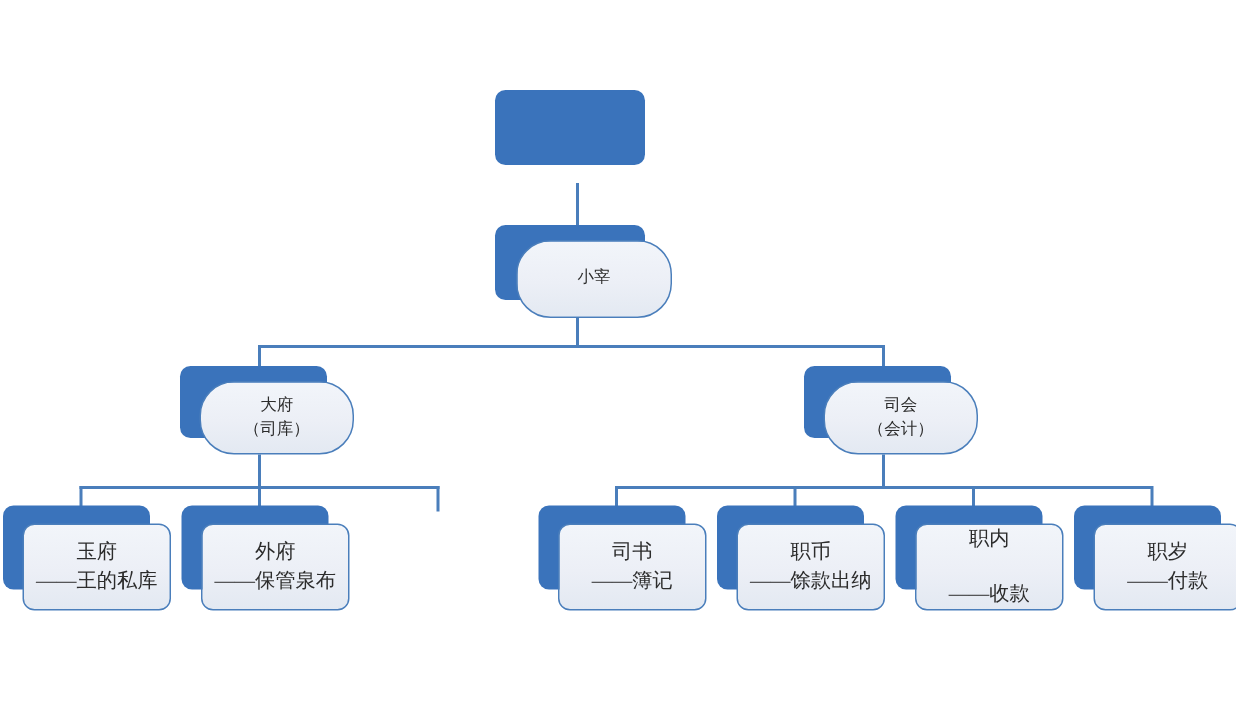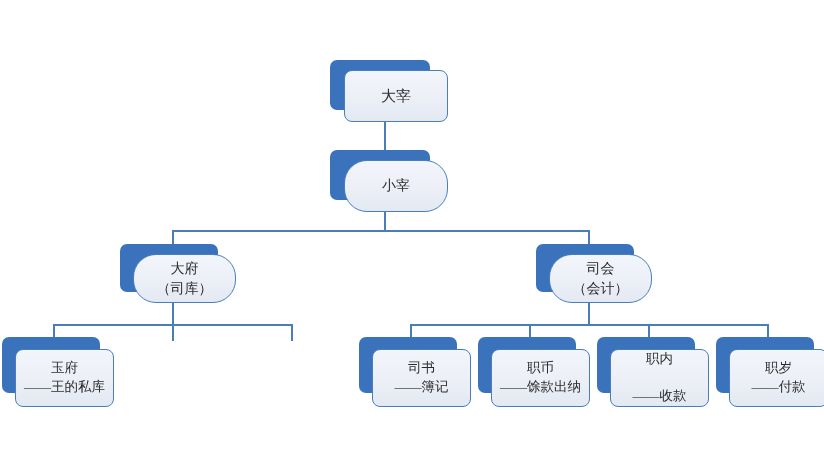--- a/index.html
+++ b/index.html
@@ -31,21 +31,21 @@
     display:flex;flex-direction:column;
     align-items:center;justify-content:center;
     color:#2c2c2c;
     text-align:center;
     line-height:1.38;
   }
   .face .l1{display:block;}
   .face .l2{display:block;}
 
   .t-root  .face{font-size:15px;}
-  .t-mid   .face{font-size:14px;border-radius:23px;}
+  .t-mid   .face{font-size:11px;border-radius:23px;}
   .t-leaf  .face{font-size:13.5px;}
 </style>
 </head>
 <body>
 
 <div id="chart">
 
   <div class="line vline" style="left:384px;top:122px;height:34px;"></div>
 
   <div class="line vline" style="left:384px;top:212px;height:19px;"></div>
@@ -61,23 +61,20 @@
 
   <div class="line vline" style="left:588px;top:303px;height:22px;"></div>
   <div class="line hline" style="left:410px;top:324px;width:358px;"></div>
   <div class="line vline" style="left:410px;top:324px;height:17px;"></div>
   <div class="line vline" style="left:529px;top:324px;height:17px;"></div>
   <div class="line vline" style="left:648px;top:324px;height:17px;"></div>
   <div class="line vline" style="left:767px;top:324px;height:17px;"></div>
 
   <div class="node t-root" style="left:330px;top:60px;width:118px;height:62px;">
     <div class="shadow" style="width:100px;height:50px;"></div>
-    <div class="face" style="left:14px;top:10px;width:104px;height:52px;">
-      <span class="l1">大宰</span>
-    </div>
   </div>
 
   <div class="node t-mid" style="left:330px;top:150px;width:118px;height:62px;">
     <div class="shadow" style="width:100px;height:50px;"></div>
     <div class="face" style="left:14px;top:10px;width:104px;height:52px;">
       <span class="l1">小宰</span>
     </div>
   </div>
 
   <div class="node t-mid" style="left:536px;top:244px;width:116px;height:59px;">
@@ -97,20 +94,27 @@
   </div>
 
   <div class="node t-leaf" style="left:2px;top:337px;width:112px;height:70px;">
     <div class="shadow" style="width:98px;height:56px;"></div>
     <div class="face" style="left:13px;top:12px;width:99px;height:58px;text-align:center;">
       <span class="l1">玉府</span>
       <span class="l2">——王的私库</span>
     </div>
   </div>
 
+  <div class="node t-leaf" style="left:121px;top:337px;width:112px;height:70px;">
+    <div class="shadow" style="width:98px;height:56px;"></div>
+    <div class="face" style="left:13px;top:12px;width:99px;height:58px;">
+      <span class="l1">外府</span>
+      <span class="l2">——保管泉布</span>
+    </div>
+  </div>
 
 
   <div class="node t-leaf" style="left:359px;top:337px;width:112px;height:70px;">
     <div class="shadow" style="width:98px;height:56px;"></div>
     <div class="face" style="left:13px;top:12px;width:99px;height:58px;">
       <span class="l1">司书</span>
       <span class="l2">——簿记</span>
     </div>
   </div>
 

